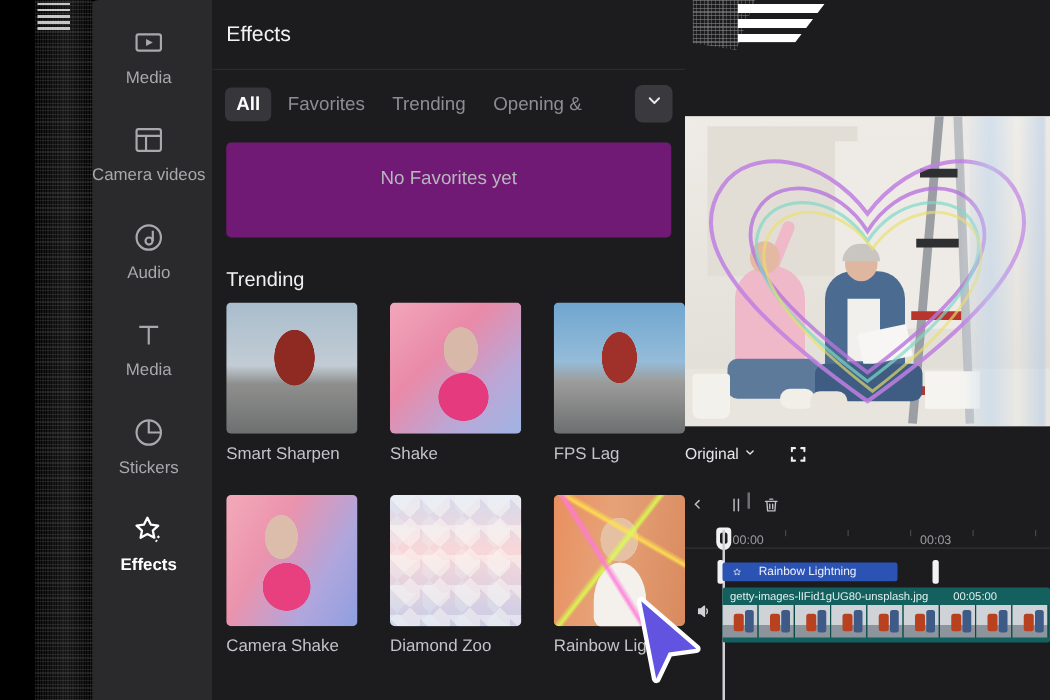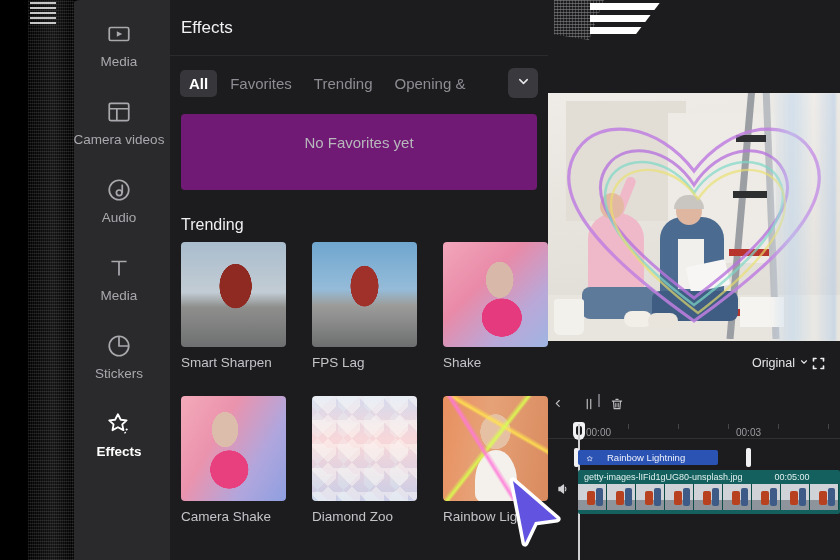--- a/index.html
+++ b/index.html
@@ -205,21 +205,21 @@
 
   .pv-heart { position: absolute; inset: 0; pointer-events: none; }
   .pv-streak {
     position: absolute; right: 4px; top: 0; width: 66px; height: 248px;
     background: linear-gradient(90deg, rgba(255,255,255,.05), rgba(190,215,240,.55), rgba(255,255,255,.15), rgba(170,200,235,.5));
     filter: blur(1px);
   }
 
   .pv-ctrls {
     position: absolute; left: 0; top: 348px; width: 292px; height: 30px;
-    display: flex; align-items: center; justify-content: flex-end; gap: 2px; padding-right: 14px;
+    display: flex; align-items: center; gap: 26px; padding-right: 14px;
   }
   .pv-quality { font-size: 12.5px; color: #e6e6ea; display: flex; align-items: center; gap: 4px; cursor: pointer; }
   .pv-quality svg { width: 10px; height: 10px; }
   .pv-expand { width: 15px; height: 15px; color: #f0f0f2; cursor: pointer; }
 
   
   .tl { position: absolute; left: 0; top: 386px; width: 292px; height: 174px; background: #1c1c1e; }
   .tl-tools { height: 36px; display: flex; align-items: center; gap: 14px; padding-left: 6px; }
   .tl-tools svg { color: #bfbfc4; cursor: pointer; }
   .tl-divider { position:absolute; left: 0; top: 52px; width: 292px; height: 1px; background: #303033; }
@@ -241,21 +241,21 @@
     padding-left: 8px; gap: 13px; cursor: pointer;
   }
   .clip-fx-label { font-size: 9.5px; color: #eef1fb; white-space: nowrap; }
   .clip-fx svg { width: 8px; height: 8px; color: #dfe6fa; flex: 0 0 auto; }
   .handle { position: absolute; top: 62px; width: 5px; height: 19px; background: #f2f2f4; border-radius: 2px; }
 
   .clip-media {
     position: absolute; left: 30px; top: 84px; width: 262px; height: 44px;
     background: #14605e; border-radius: 2px; overflow: hidden; cursor: pointer;
   }
-  .clip-media-bar { height: 14px; display: flex; align-items: center; gap: 32px; padding-left: 6px; }
+  .clip-media-bar { height: 14px; display: flex; align-items: center; gap: 20px; padding-left: 6px; }
   .clip-name { font-size: 9px; color: #dff0ee; white-space: nowrap; }
   .clip-dur { font-size: 9px; color: #dff0ee; white-space: nowrap; }
   .filmstrip { display: flex; height: 26px; }
   .frame {
     width: 29px; height: 26px; flex: 0 0 auto;
     background:
       linear-gradient(180deg, #cfd3d8 0 62%, #8e949c 62% 100%);
     border-right: 1px solid #0d4b49; position: relative;
   }
   .frame::before {
@@ -369,26 +369,26 @@
     </div>
 
     <div class="sec-title">Trending</div>
 
     <div class="grid">
       <div class="cell">
         <div class="thumb t-sharpen"></div>
         <div class="cell-label">Smart Sharpen</div>
       </div>
       <div class="cell">
+        <div class="thumb t-shake"></div>
+        <div class="cell-label">Shake</div>
+      </div>
+      <div class="cell">
         <div class="thumb t-fps"></div>
         <div class="cell-label">FPS Lag</div>
-      </div>
-      <div class="cell">
-        <div class="thumb t-shake"></div>
-        <div class="cell-label">Shake</div>
       </div>
       <div class="cell">
         <div class="thumb t-camshake"></div>
         <div class="cell-label">Camera Shake</div>
       </div>
       <div class="cell">
         <div class="thumb t-diamond"></div>
         <div class="cell-label">Diamond Zoo</div>
       </div>
       <div class="cell">

